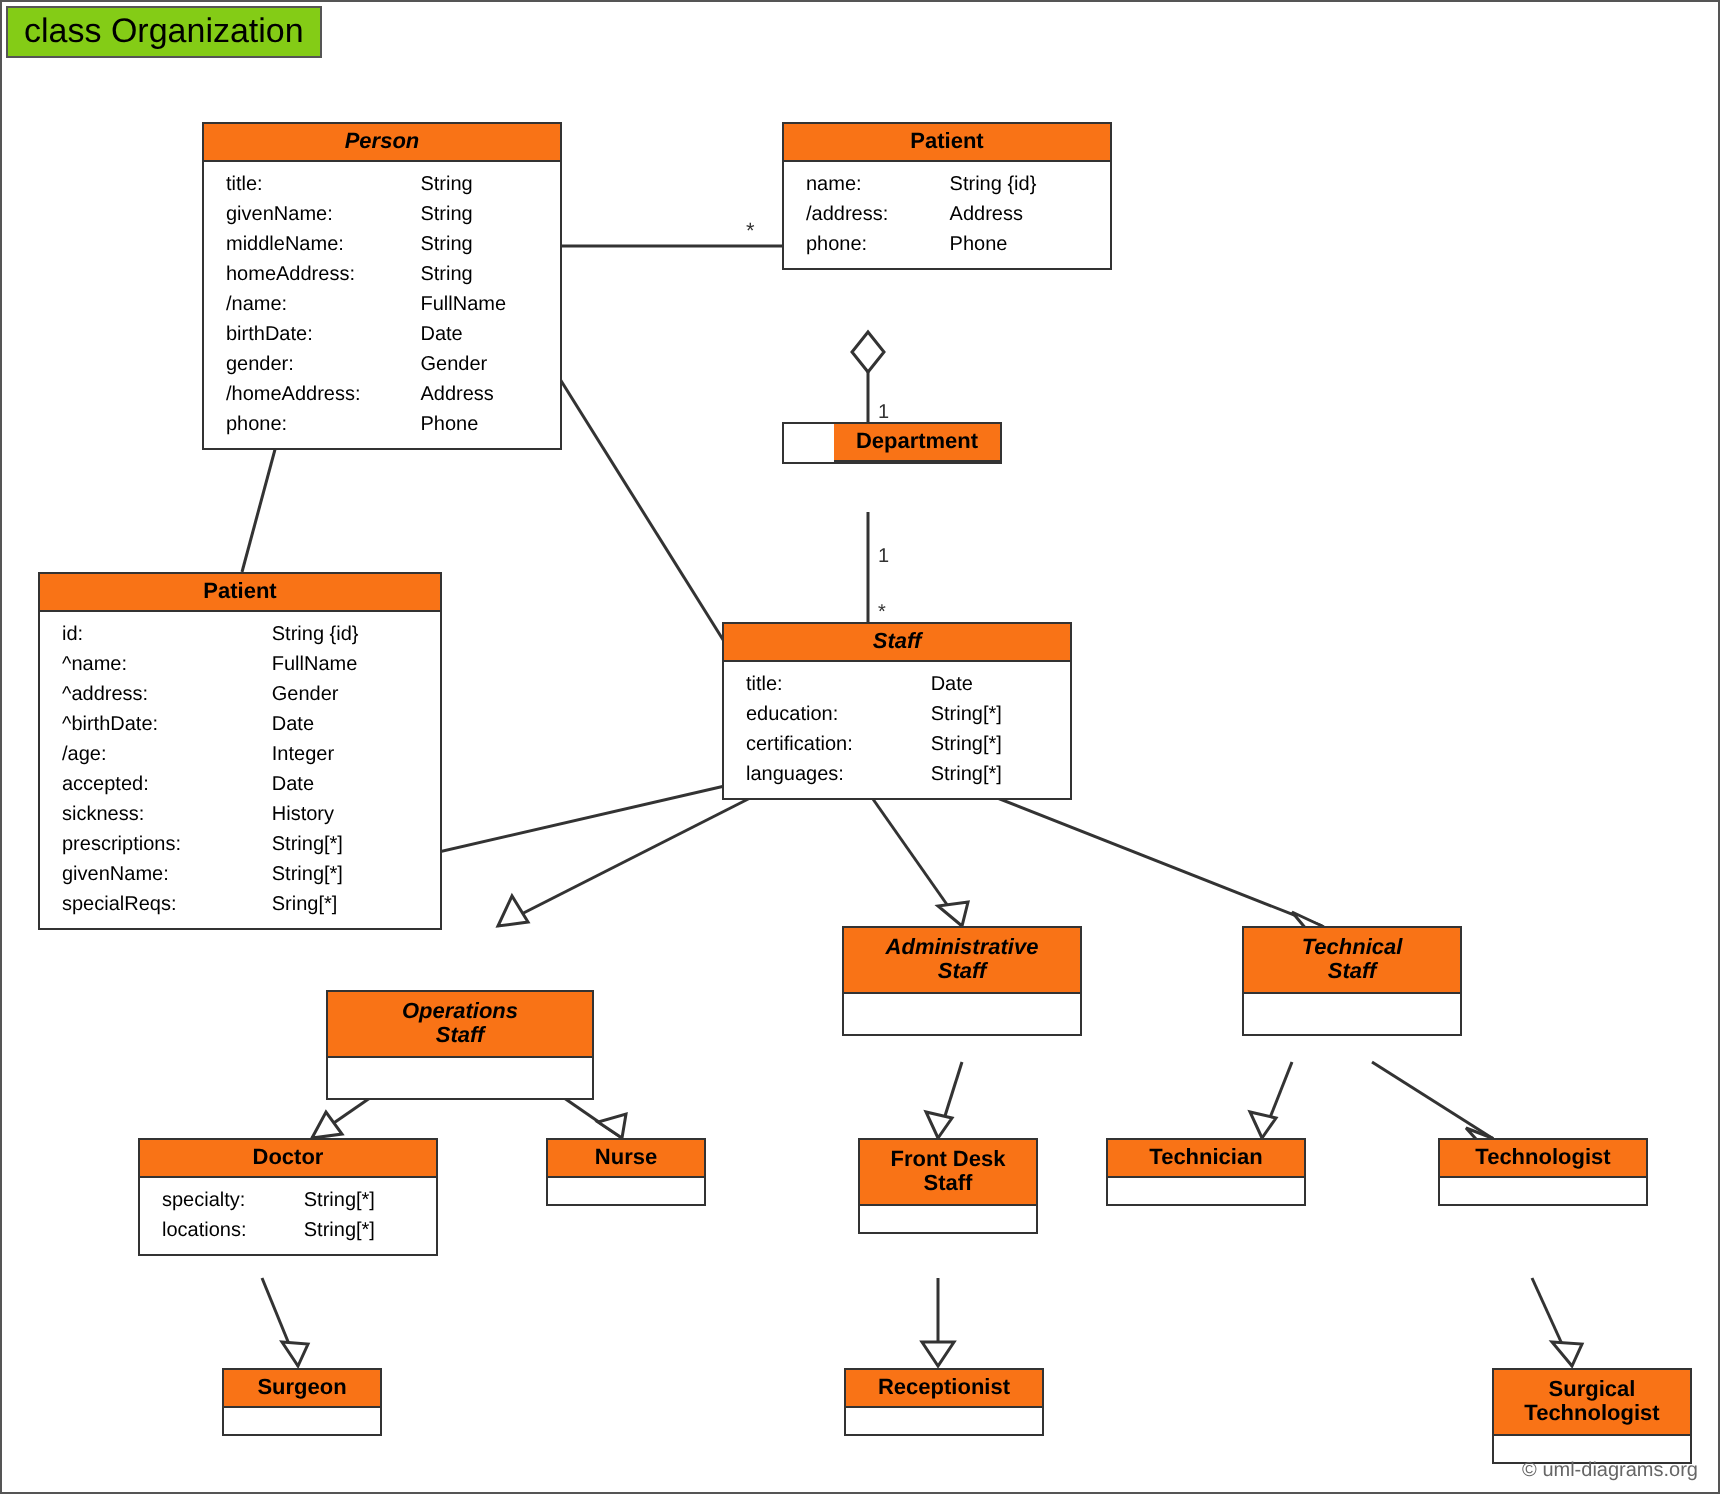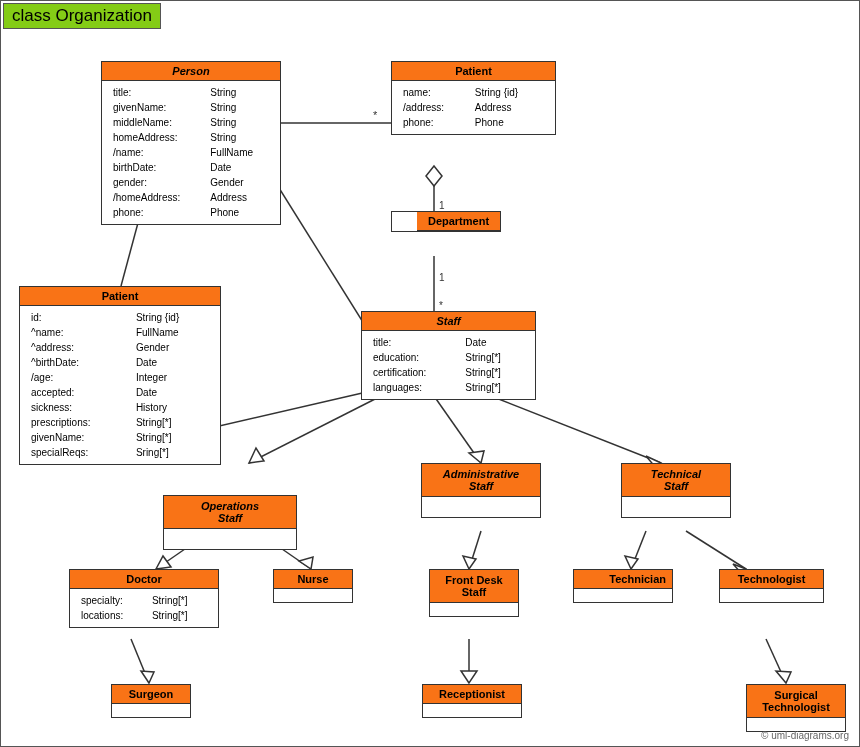--- a/index.html
+++ b/index.html
@@ -325,21 +325,21 @@
             </tr>
       </tbody>
         </table>
     </div>
   </div>
 
   <div class="class-box" style="left:428px; top:568px; width:90px; min-height:48px;">
     <div class="class-title" style="padding:4px 6px;">Front Desk<br>Staff</div>
   </div>
 
-  <div class="class-box" style="left:572px; top:568px; width:100px; min-height:34px;text-align:right;">
+  <div class="class-box" style="left:552px; top:568px; width:100px; min-height:34px;">
     <div class="class-title">Technician</div>
   </div>
 
   <div class="class-box" style="left:718px; top:568px; width:105px; min-height:34px;">
     <div class="class-title">Technologist</div>
   </div>
 
   <div class="class-box" style="left:421px; top:683px; width:100px; min-height:34px;">
     <div class="class-title">Receptionist</div>
   </div>

